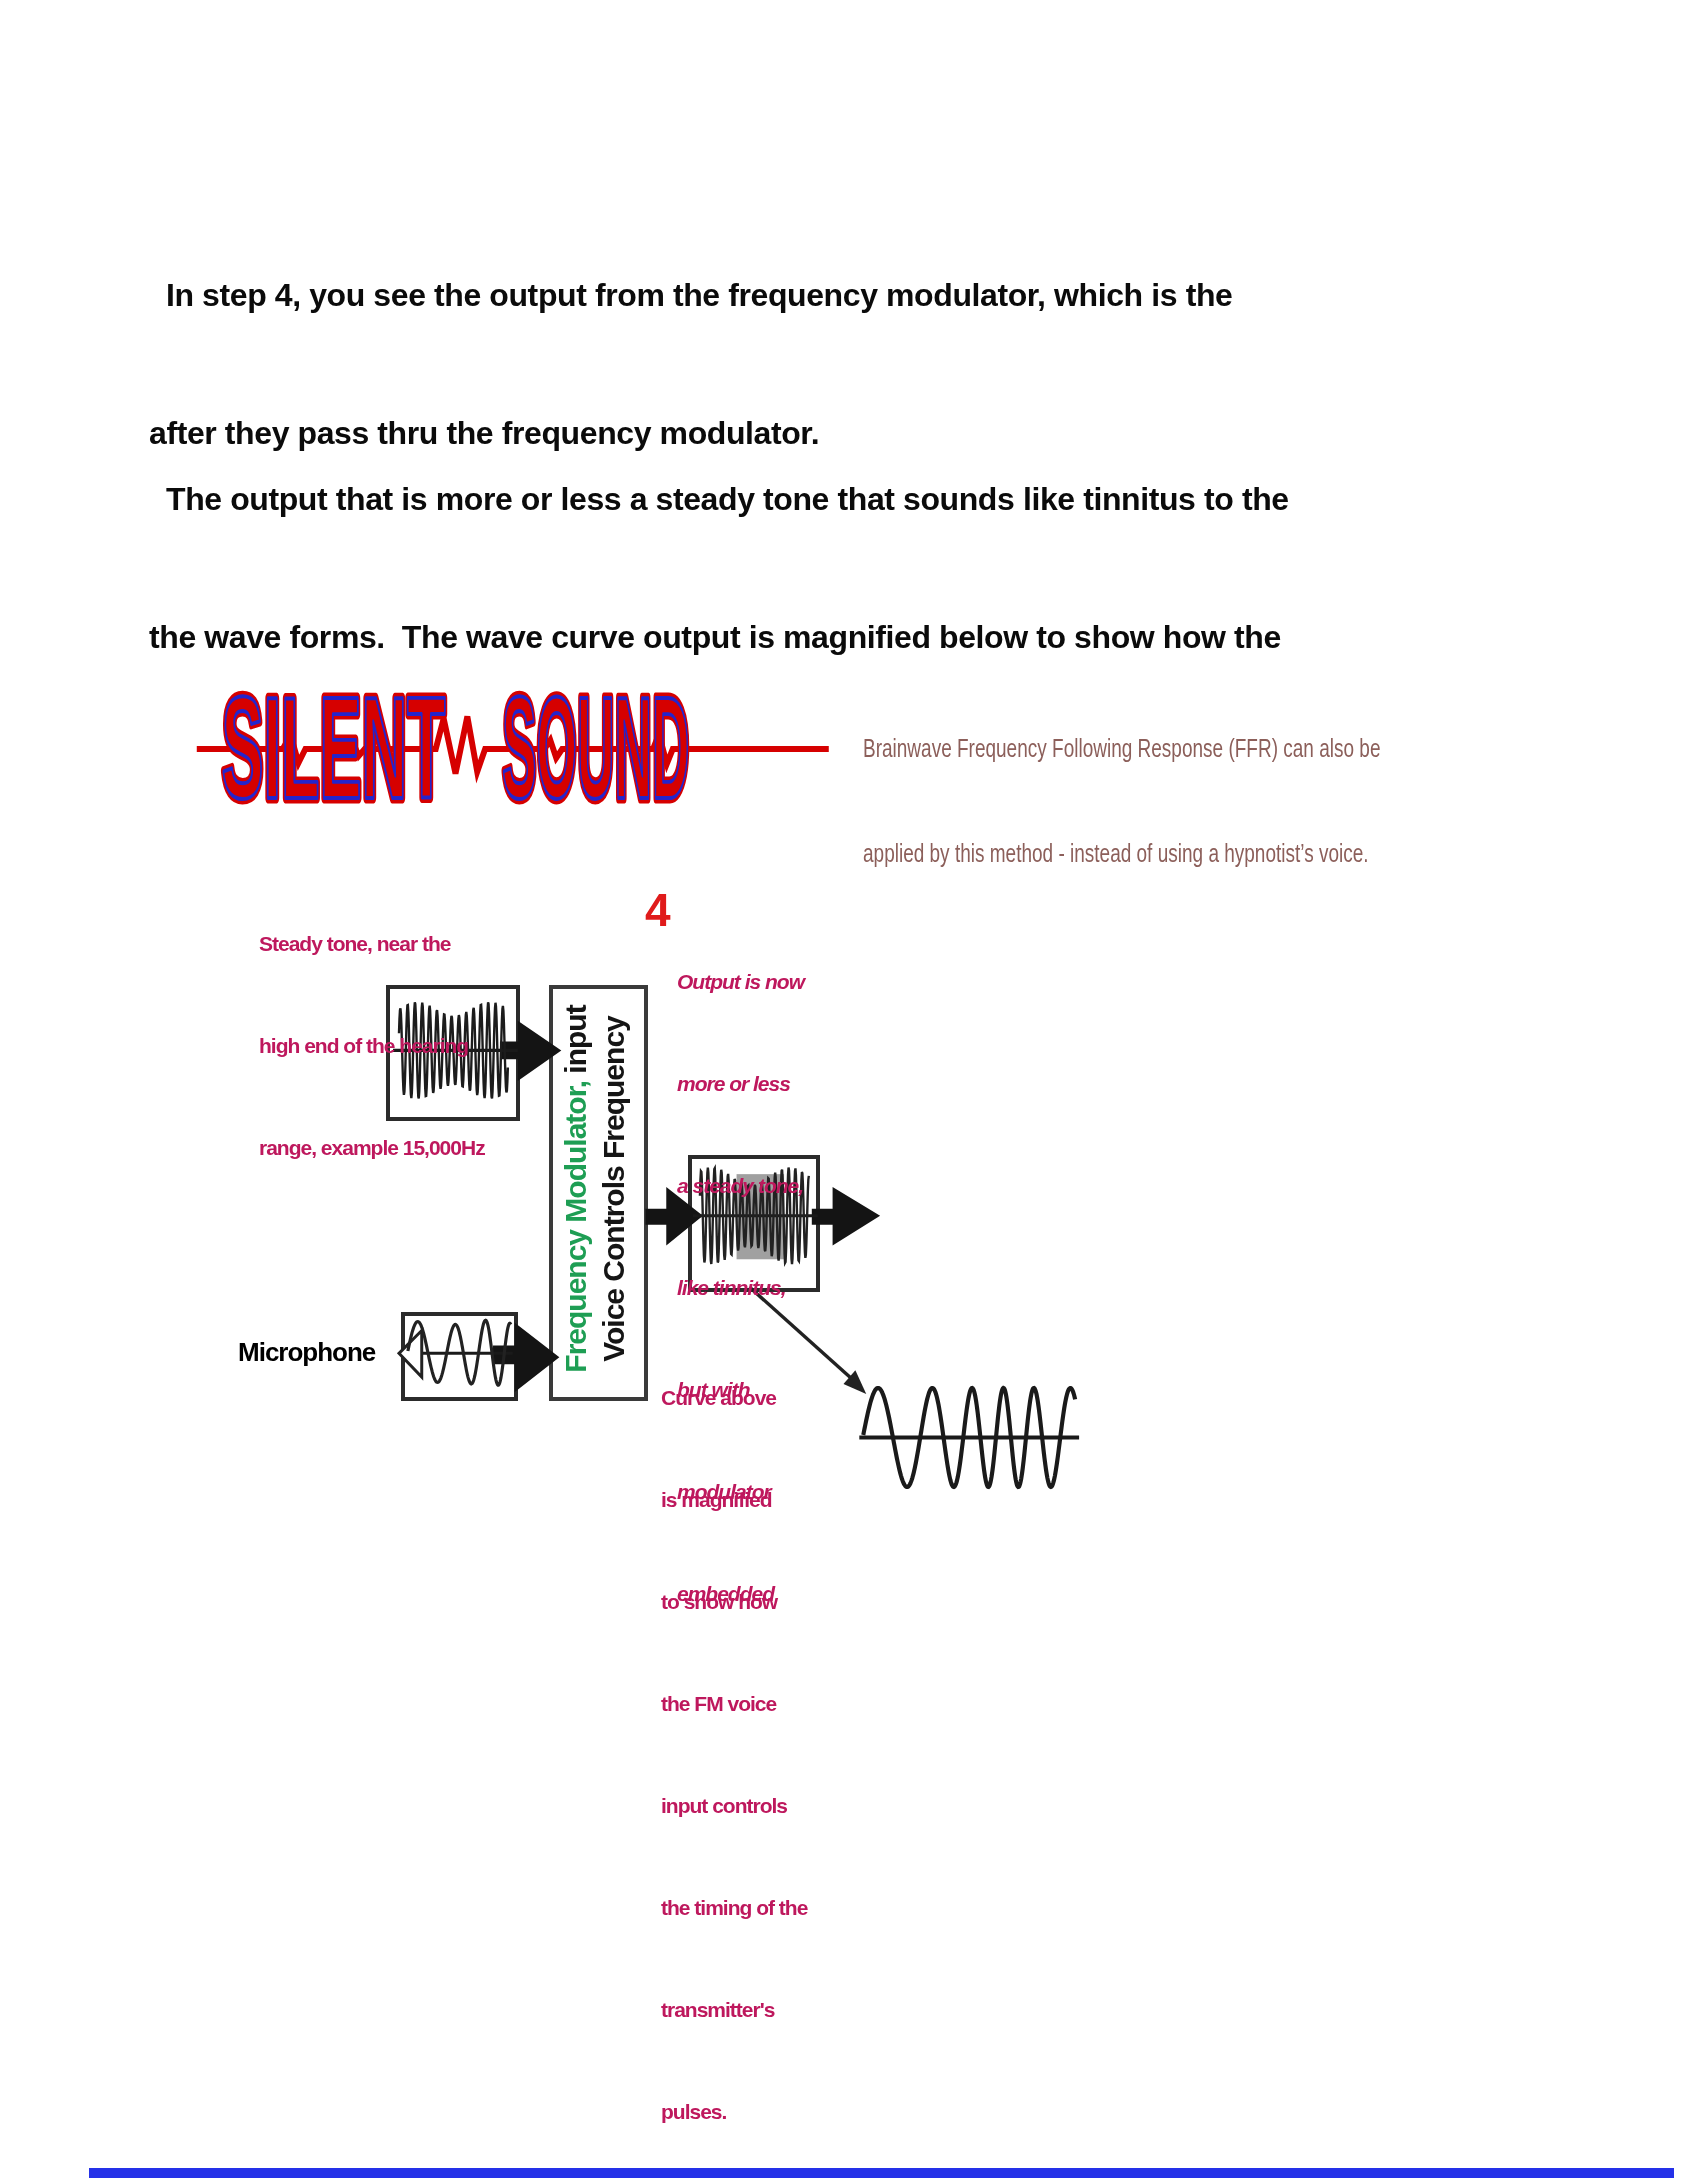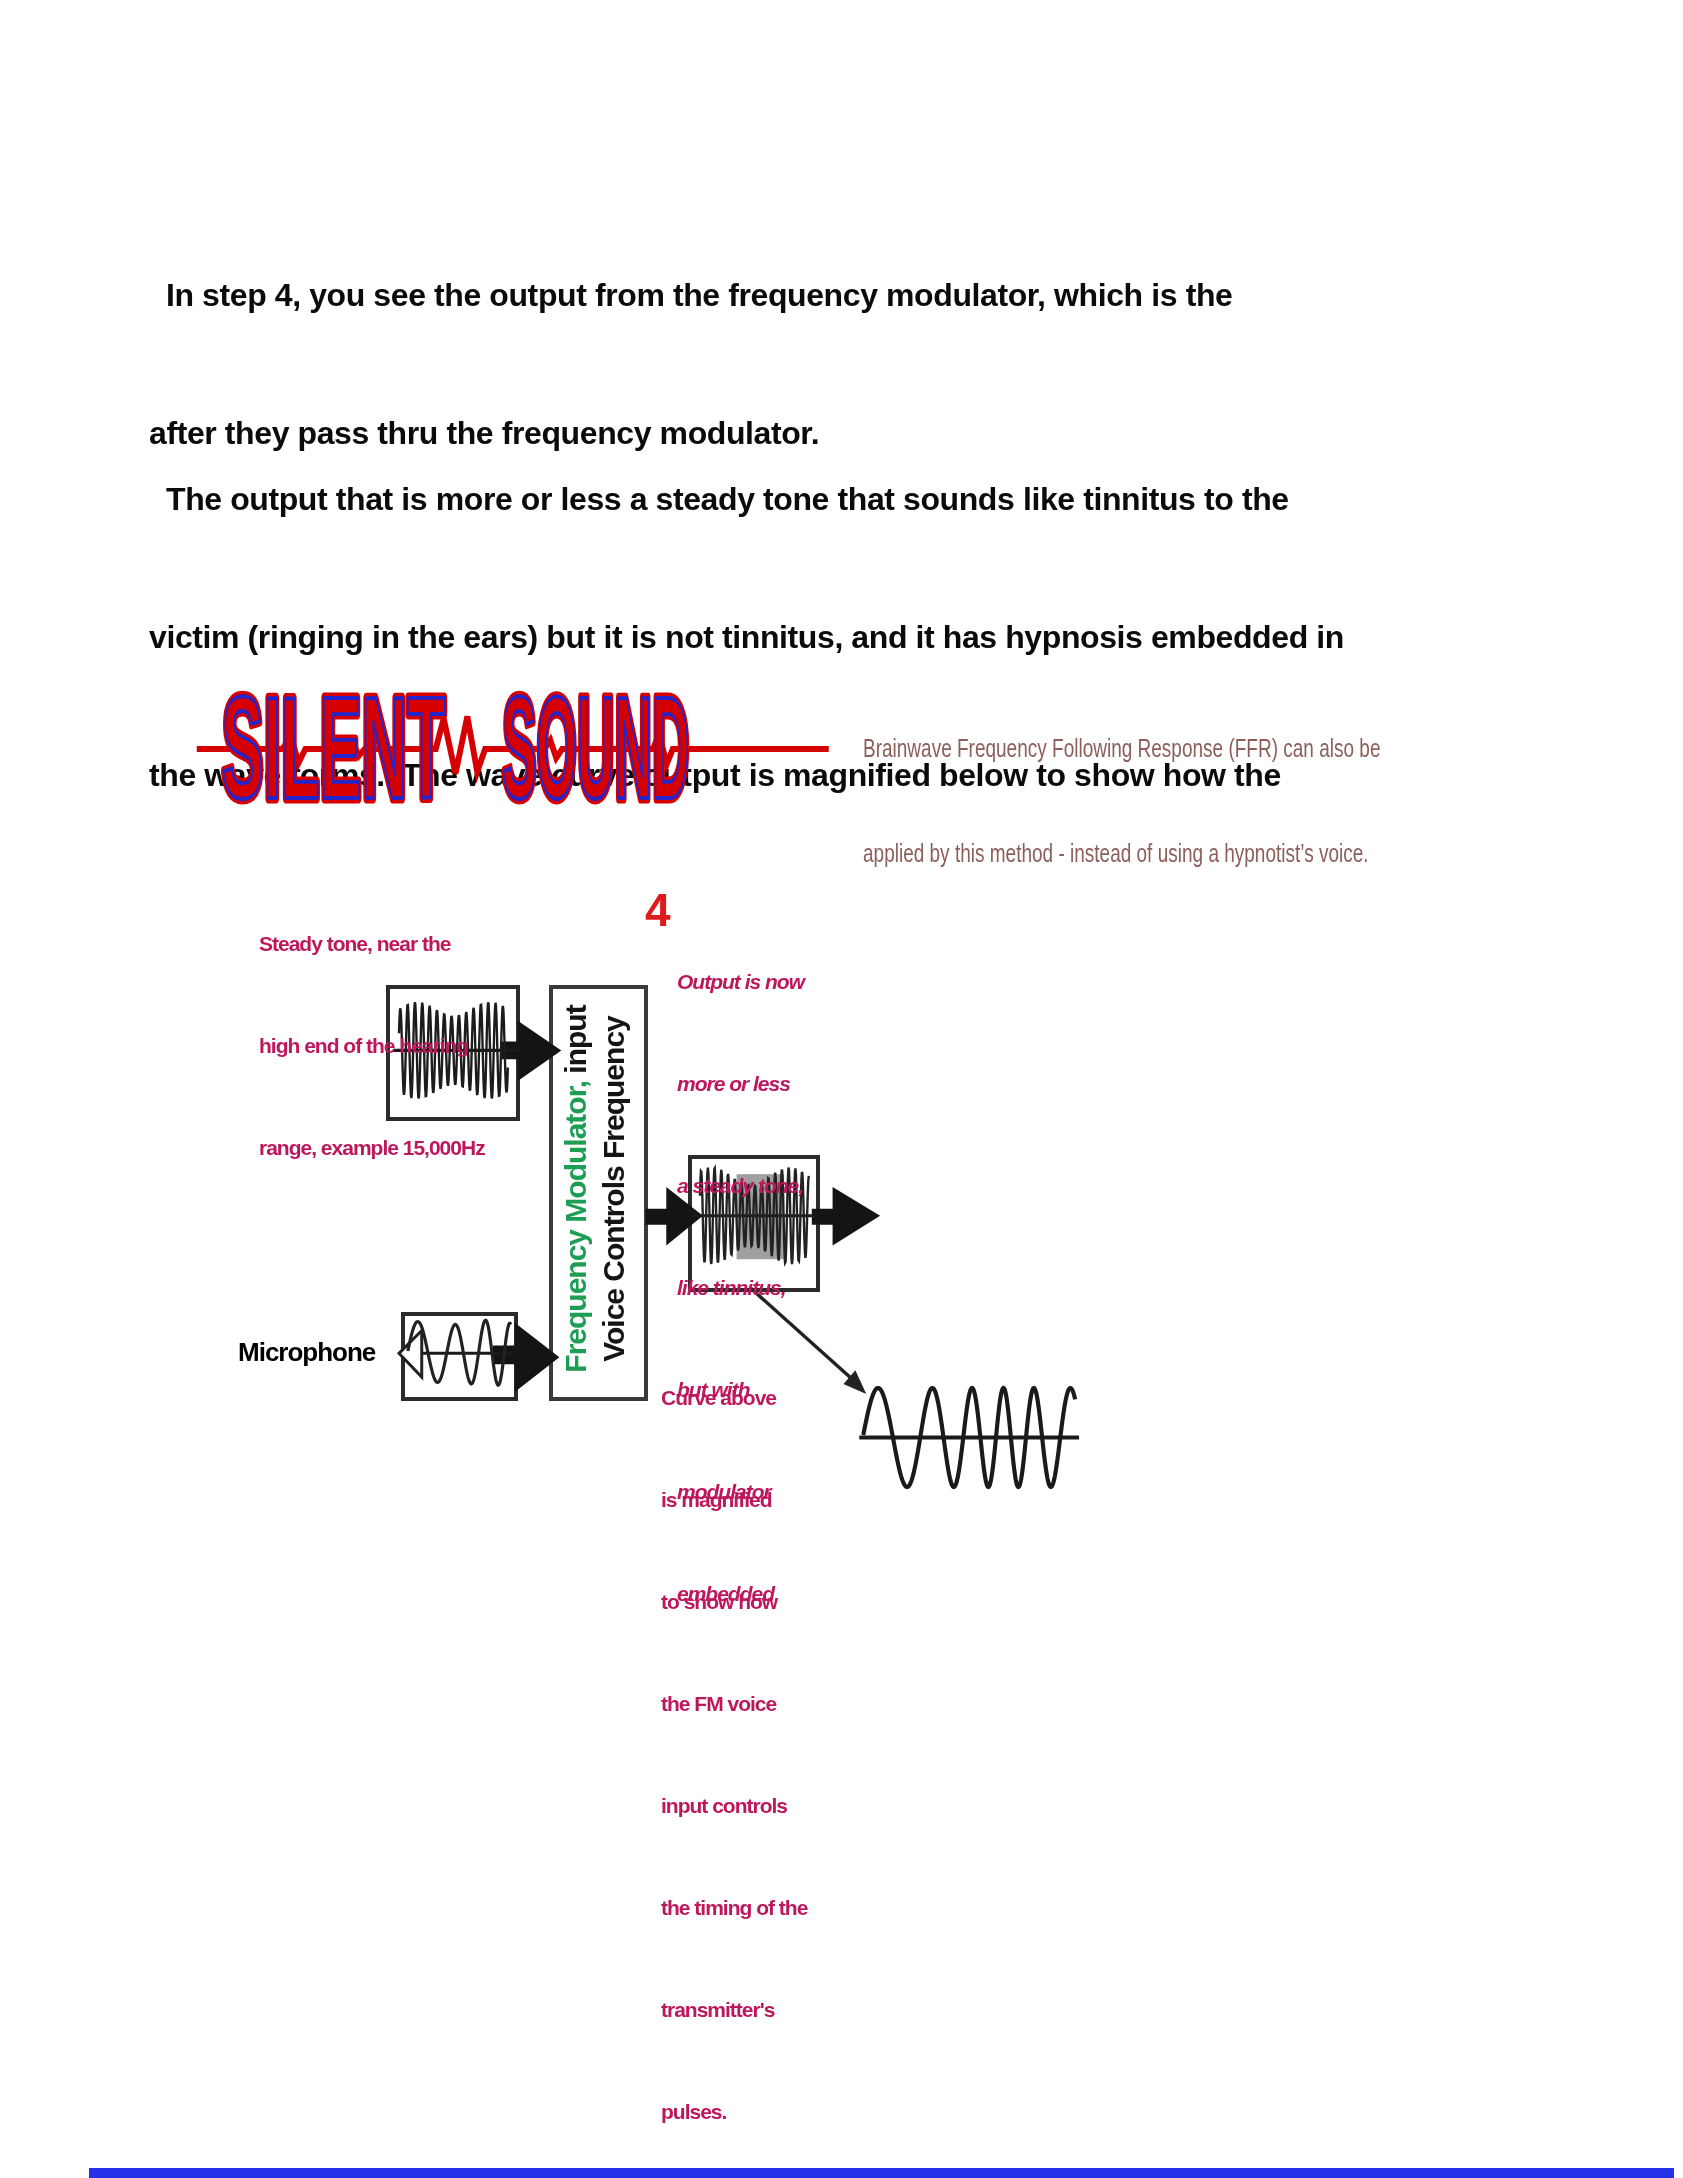--- a/index.html
+++ b/index.html
@@ -46,21 +46,20 @@
 
 <div class="page">
 
   <div class="para p1">
     <div>  In step 4, you see the output from the frequency modulator, which is the</div>
     <div>after they pass thru the frequency modulator.</div>
   </div>
 
   <div class="para p2">
     <div>  The output that is more or less a steady tone that sounds like tinnitus to the</div>
-    <div>victim (ringing in the ears) but it is not tinnitus, and it has hypnosis embedded in</div>
     <div>the wave forms.  The wave curve output is magnified below to show how the</div>
   </div>
 
   <div class="note">
     <div>Brainwave Frequency Following Response (FFR) can also be</div>
     <div>applied by this method - instead of using a hypnotist’s voice.</div>
   </div>
 
   <svg class="logo-svg" width="693" height="158" viewBox="0 0 700 160">
     <g font-family="Liberation Sans, sans-serif" font-weight="bold" font-size="146" fill="#d60000" stroke="#d60000" stroke-width="11" stroke-linejoin="round">

